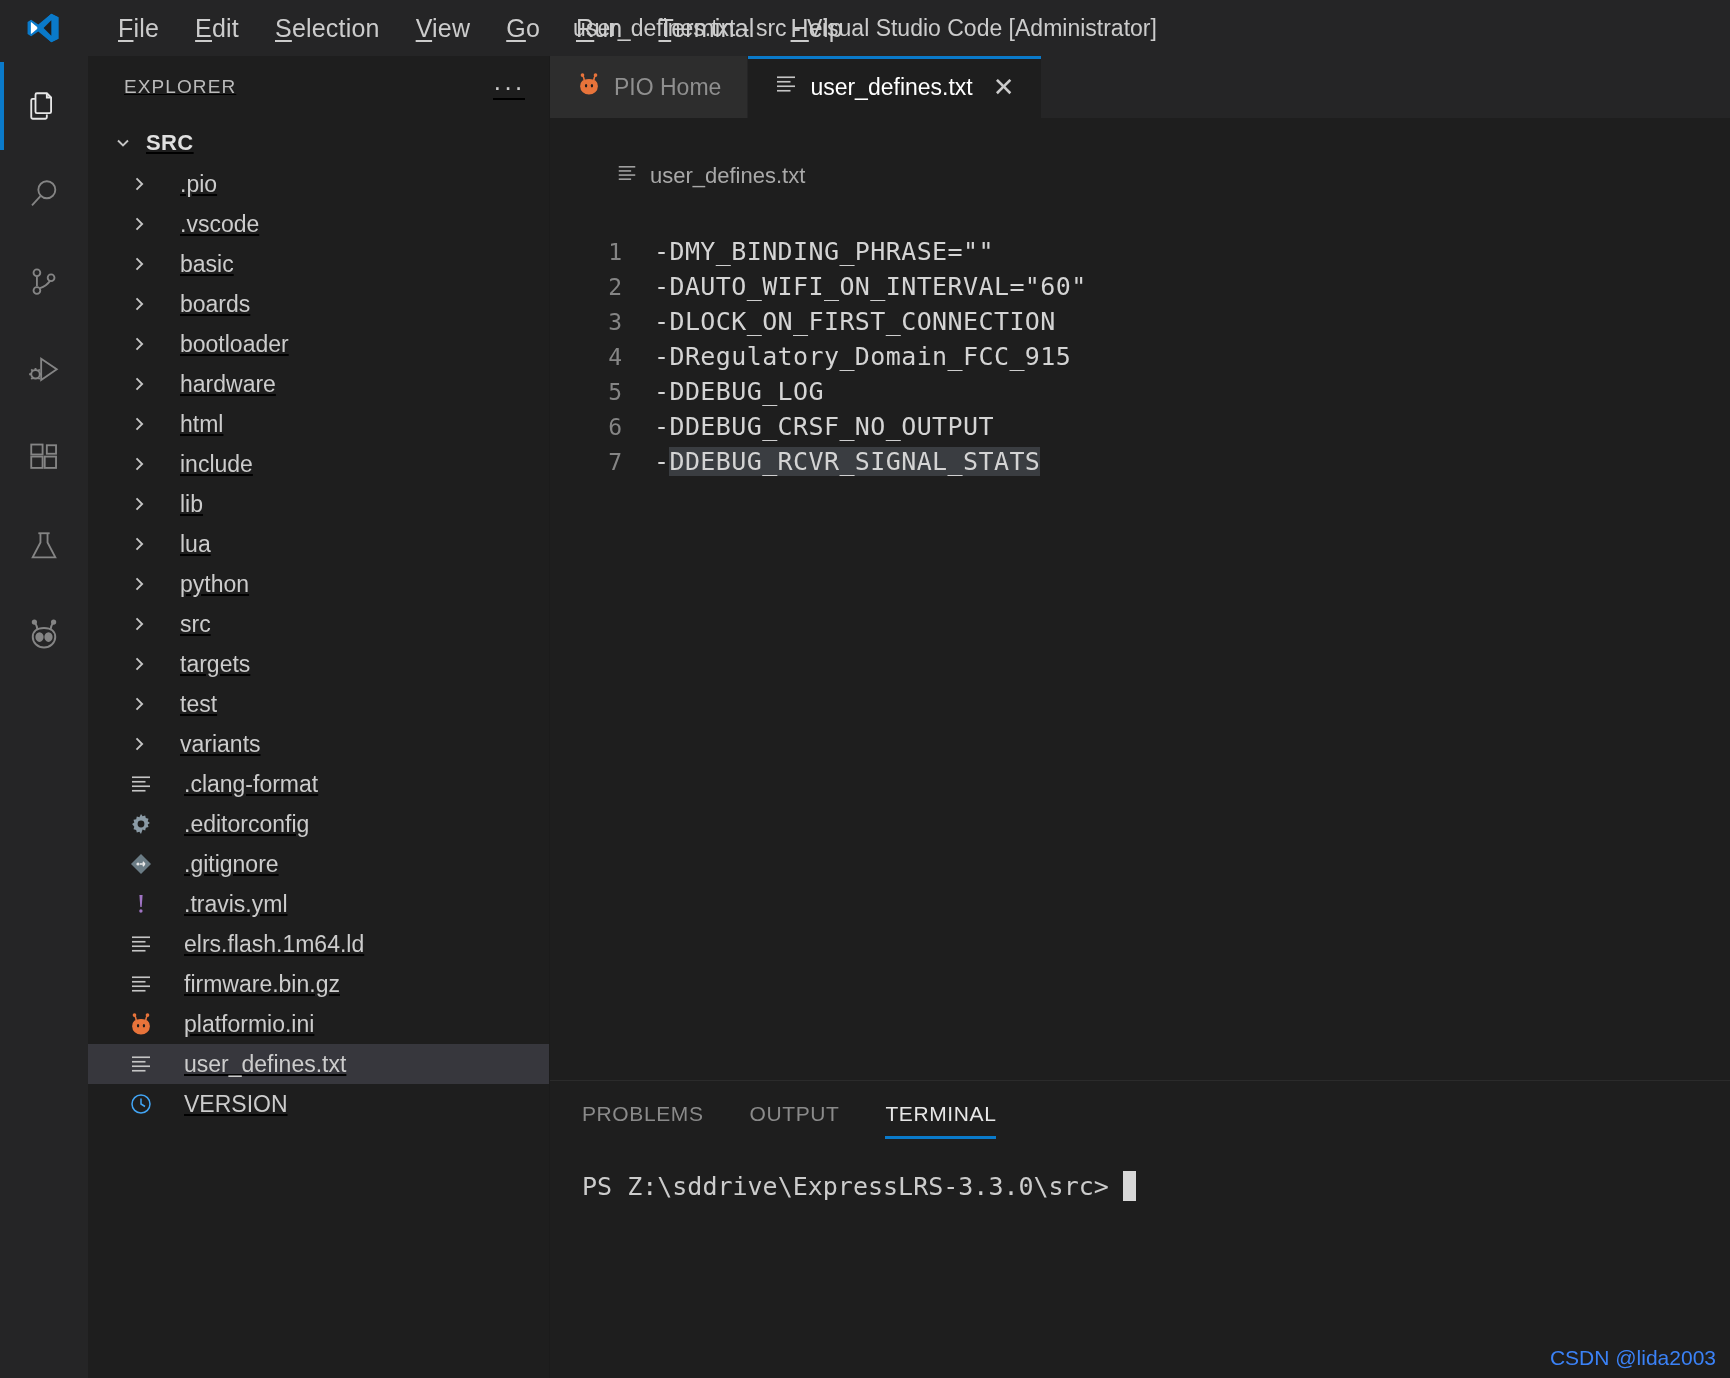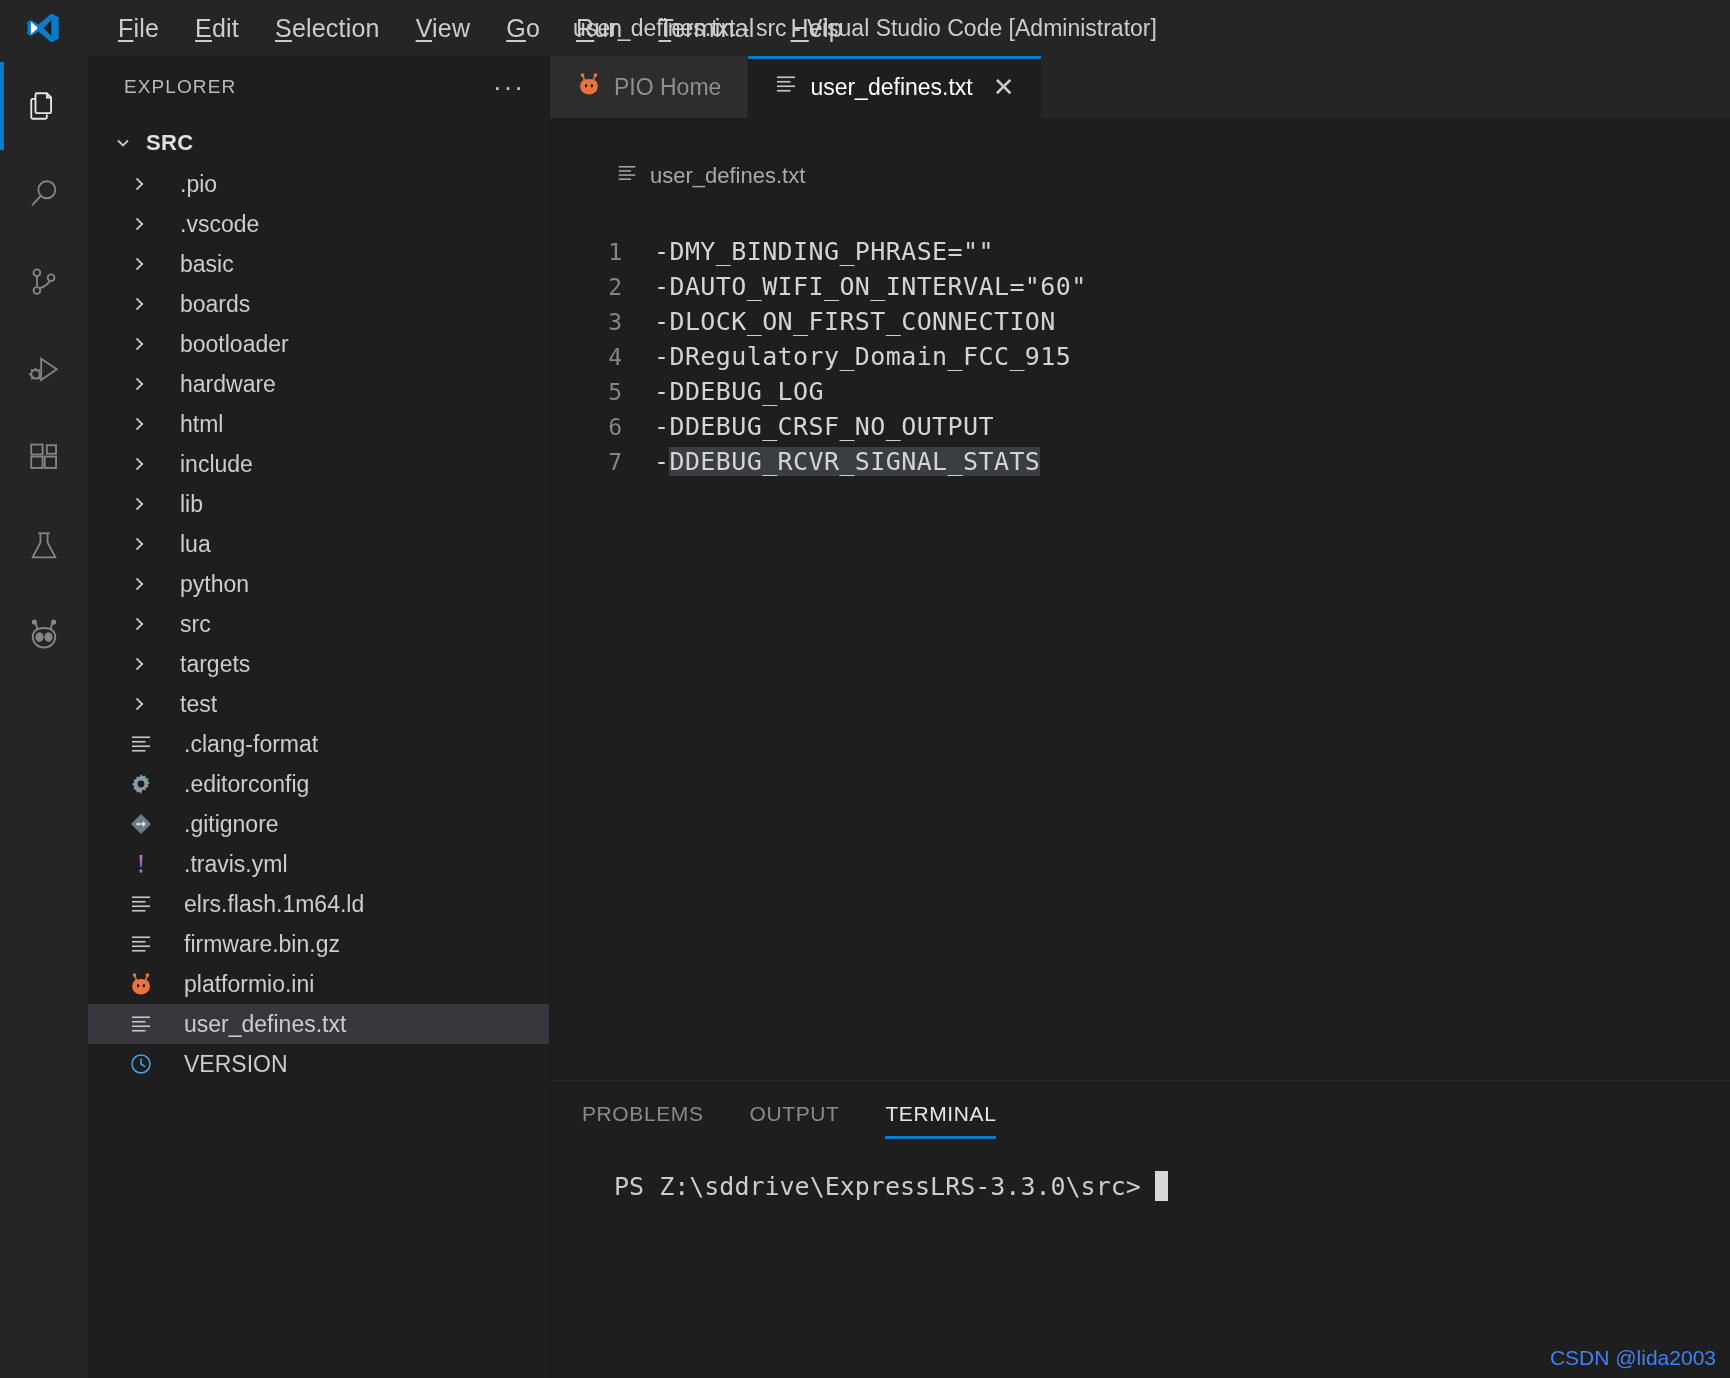--- a/index.html
+++ b/index.html
@@ -49,20 +49,21 @@
   .act-item.active::before {
     content: ""; position: absolute; left: 0; top: 0; bottom: 0; width: 4px; background: #0a7aca;
   }
   .act-item svg { display: block; }
 
   
   .sidebar {
     width: 462px; flex: 0 0 462px; background: #1e1e1e;
     display: flex; flex-direction: column; min-height: 0;
     border-right: 1px solid #1b1b1b;
+    text-decoration: underline;
   }
   .sidebar-header {
     height: 62px; display: flex; align-items: center; justify-content: space-between;
     padding: 0 24px 0 36px; flex: 0 0 62px;
   }
   .sidebar-title { color: #bbbbbb; font-size: 19px; letter-spacing: 1.1px; }
   .sidebar-actions { color: #cccccc; font-size: 26px; line-height: 10px; letter-spacing: 2px; }
   .tree { flex: 1 1 auto; overflow: hidden; padding-top: 4px; }
   .tree-root {
     height: 42px; display: flex; align-items: center; gap: 10px;
@@ -119,21 +120,21 @@
     color: #8a8a8a; font-size: 21px; letter-spacing: .6px; position: relative;
     height: 66px; display: flex; align-items: center;
   }
   .panel-tab.active { color: #e7e7e7; }
   .panel-tab.active::after {
     content: ""; position: absolute; left: 0; right: 0; bottom: 8px; height: 3px; background: #0a7aca;
   }
   .terminal { flex: 1 1 auto; padding: 24px 0 0 32px; }
   .term-line {
     font-family: "DejaVu Sans Mono", monospace; font-size: 25px; color: #cccccc;
-    display: flex; align-items: center; margin-left: 32px;
+    display: flex; align-items: center;
   }
   .term-cursor {
     display: inline-block; width: 13px; height: 30px; background: #d8d8d8; margin-left: 14px;
   }
 
   .watermark {
     position: absolute; right: 14px; bottom: 8px;
     color: #3b82f6; font-size: 21px;
   }
 </style>
@@ -358,20 +359,28 @@
               </span>
               <span class="fname">targets</span>
             </div>
             <div class="tree-row">
               <span class="chev">
                 <svg width="20" height="20" viewBox="0 0 16 16" fill="none" stroke="currentColor" stroke-width="1.5">
                   <path d="M6 3.5 L10.5 8 L6 12.5"></path>
                 </svg>
               </span>
               <span class="fname">test</span>
+            </div>
+            <div class="tree-row">
+              <span class="chev">
+                <svg width="20" height="20" viewBox="0 0 16 16" fill="none" stroke="currentColor" stroke-width="1.5">
+                  <path d="M6 3.5 L10.5 8 L6 12.5"></path>
+                </svg>
+              </span>
+              <span class="fname">variants</span>
             </div>
             <div class="tree-row">
               <span class="ficon">
                 <svg width="24" height="24" viewBox="0 0 16 16" stroke="#c5c5c5" stroke-width="1.1" fill="none">
                   <path d="M2 3.5 H14"></path>
                   <path d="M2 6.5 H11"></path>
                   <path d="M2 9.5 H14"></path>
                   <path d="M2 12.5 H11"></path>
                 </svg>
               </span>

